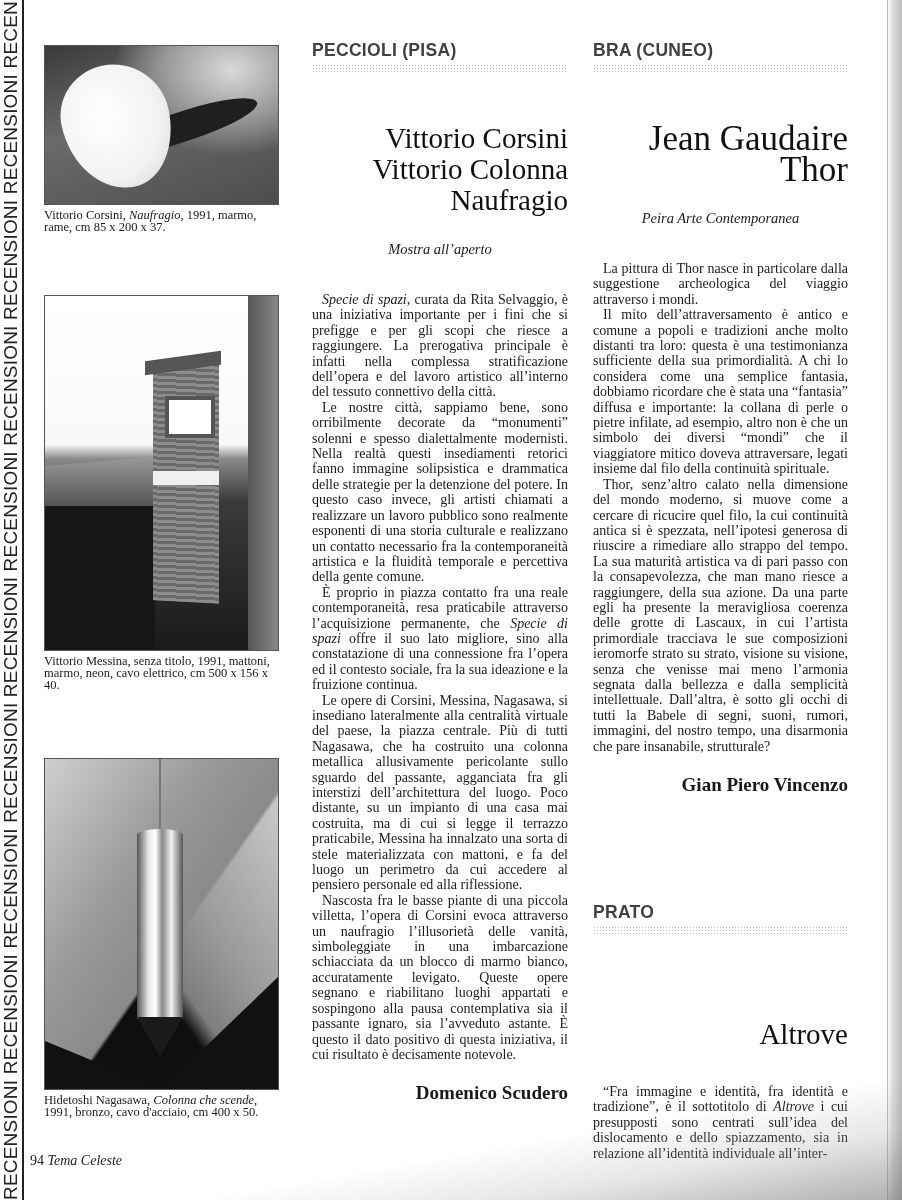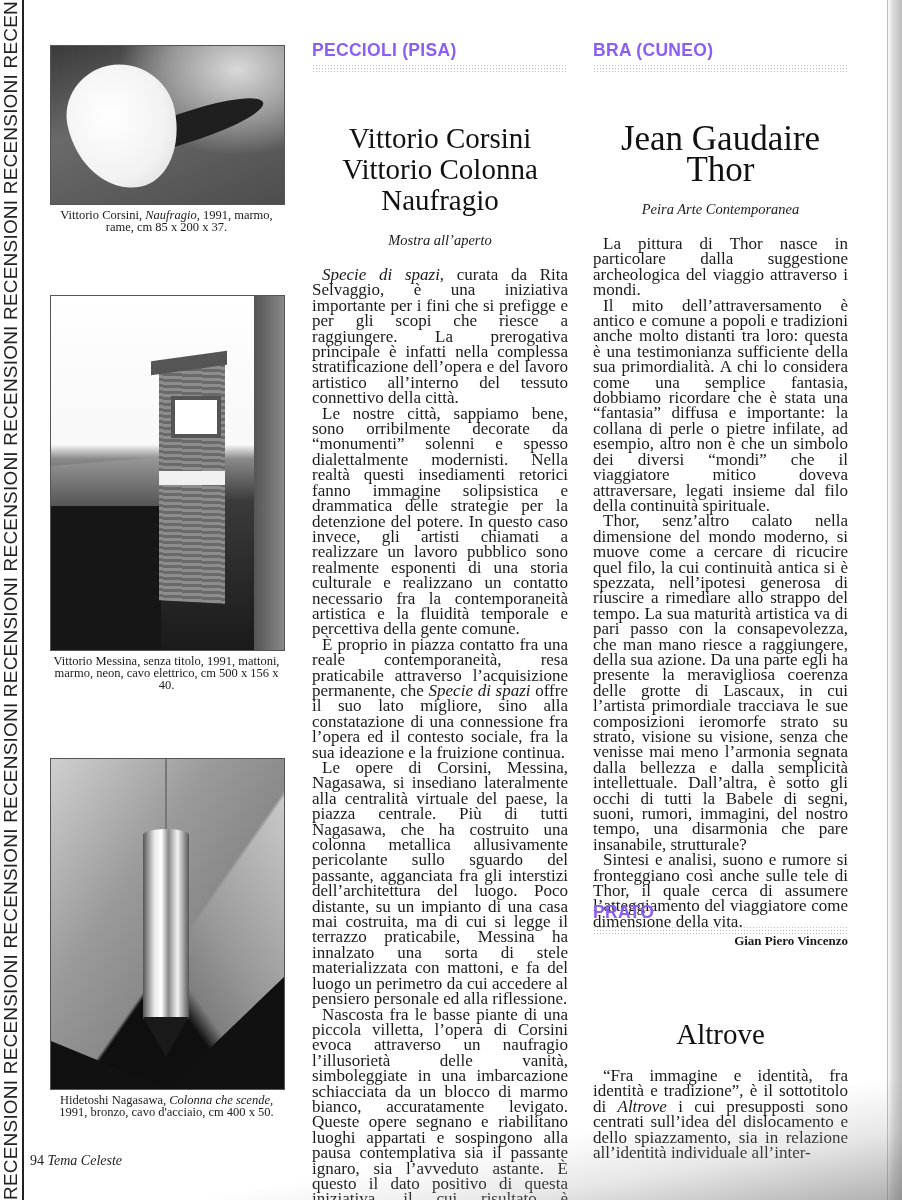--- a/index.html
+++ b/index.html
@@ -30,21 +30,21 @@
     border-left:1px solid #bbb;
   }
   
   .bottom-shade {
     position:absolute; left:0; bottom:0; width:902px; height:120px;
     background:linear-gradient(170deg, transparent 55%, rgba(160,160,160,0.25) 75%, rgba(110,110,110,0.55) 100%);
     pointer-events:none;
   }
 
   
-  .figure { position:absolute; left:50px; width:233px;text-align:center; }
+  .figure { position:absolute; left:44px; width:233px; }
   .photo { width:100%; border:1px solid #555; position:relative; overflow:hidden; }
   .caption {
     font-size:12.5px; line-height:12px; margin-top:4px; color:#1a1a1a;
   }
   .caption em { font-style:italic; }
 
   
   #fig1 { top:45px; }
   #fig1 .photo {
     height:158px;
@@ -129,42 +129,42 @@
   }
   .footer em { font-style:italic; }
 
   
   .col { position:absolute; top:40px; }
   #col-mid { left:312px; width:256px; }
   #col-right { left:593px; width:255px; }
 
   .section-head {
     font-family:"Liberation Sans","DejaVu Sans",sans-serif;
-    font-weight:bold; font-size:17.5px; letter-spacing:0.3px; color:#8b5cf6;
+    font-weight:bold; font-size:17.5px; letter-spacing:0.3px; color:#404040;
   }
   .section-rule {
     height:9px; margin-top:3px;
     background-image:radial-gradient(#bdbdbd 0.6px, transparent 0.8px);
     background-size:3px 3px;
   }
   .art-title {
-    font-size:29px; line-height:31px; text-align:center; margin-top:50px; color:#111;
+    font-size:29px; line-height:31px; text-align:right; margin-top:50px; color:#111;
   }
   .art-title div { display:block; }
   .art-sub {
-    font-style:italic; font-size:14.5px; text-align:center; margin-top:16px;
+    font-style:italic; font-size:14.5px; text-align:center; margin-top:25px;
   }
   .body-text {
-    margin-top:18px; font-size:17px; line-height:15.4px; text-align:justify;
+    margin-top:34px; font-size:14px; line-height:15.4px; text-align:justify;
     hyphens:manual;
   }
   .body-text p { margin:0; text-indent:10px; }
   .body-text em { font-style:italic; }
   .signature {
-    text-align:right; font-weight:bold; font-size:13px; margin-top:4px;
+    text-align:right; font-weight:bold; font-size:19px; margin-top:20px;
   }
 
   #bra-title { font-size:35px; }
   #prato-block { position:absolute; left:593px; top:902px; width:255px; }
   #prato-block .art-title { margin-top:84px; }
 </style>
 </head>
 <body>
 
 <div class="page">
@@ -238,21 +238,20 @@
 
   <div class="col" id="col-right">
     <div class="section-head">BRA (CUNEO)</div>
     <div class="section-rule"></div>
     <div class="art-title" id="bra-title">Jean Gaudaire Thor</div>
     <div class="art-sub">Peira Arte Contemporanea</div>
     <div class="body-text">
       <p>La pittura di Thor nasce in particolare dalla suggestione archeologica del viaggio attraverso i mondi.</p>
       <p>Il mito dell’attraversamento è antico e comune a popoli e tradizioni anche molto distanti tra loro: questa è una testimonianza sufficiente della sua primordialità. A chi lo considera come una semplice fantasia, dobbiamo ricordare che è stata una “fantasia” diffusa e importante: la collana di perle o pietre infilate, ad esempio, altro non è che un simbolo dei diversi “mondi” che il viaggiatore mitico doveva attraversare, legati insieme dal filo della continuità spirituale.</p>
       <p>Thor, senz’altro calato nella dimensione del mondo moderno, si muove come a cercare di ricucire quel filo, la cui continuità antica si è spezzata, nell’ipotesi generosa di riuscire a rimediare allo strappo del tempo. La sua maturità artistica va di pari passo con la consapevolezza, che man mano riesce a raggiungere, della sua azione. Da una parte egli ha presente la meravigliosa coerenza delle grotte di Lascaux, in cui l’artista primordiale tracciava le sue composizioni ieromorfe strato su strato, visione su visione, senza che venisse mai meno l’armonia segnata dalla bellezza e dalla semplicità intellettuale. Dall’altra, è sotto gli occhi di tutti la Babele di segni, suoni, rumori, immagini, del nostro tempo, una disarmonia che pare insanabile, strutturale?</p>
-      <p>Sintesi e analisi, suono e rumore si fronteggiano così anche sulle tele di Thor, il quale cerca di assumere l’atteggiamento del viaggiatore come dimensione della vita.</p>
     </div>
     <div class="signature">Gian Piero Vincenzo</div>
   </div>
 
   <div id="prato-block">
     <div class="section-head">PRATO</div>
     <div class="section-rule"></div>
     <div class="art-title">Altrove</div>
     <div class="body-text">
       <p><span>“Fra immagine e identità, fra identità e tradizione”, è il sottotitolo di </span><em>Altrove</em><span> i cui presupposti sono centrati sull’idea del dislocamento e dello spiazzamento, sia in relazione all’identità individuale all’inter-</span></p>

